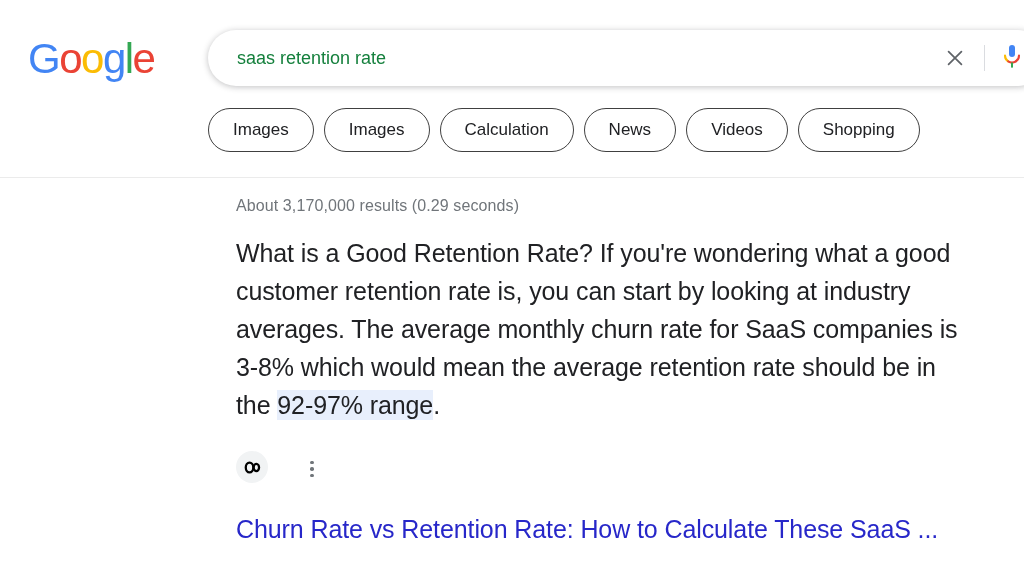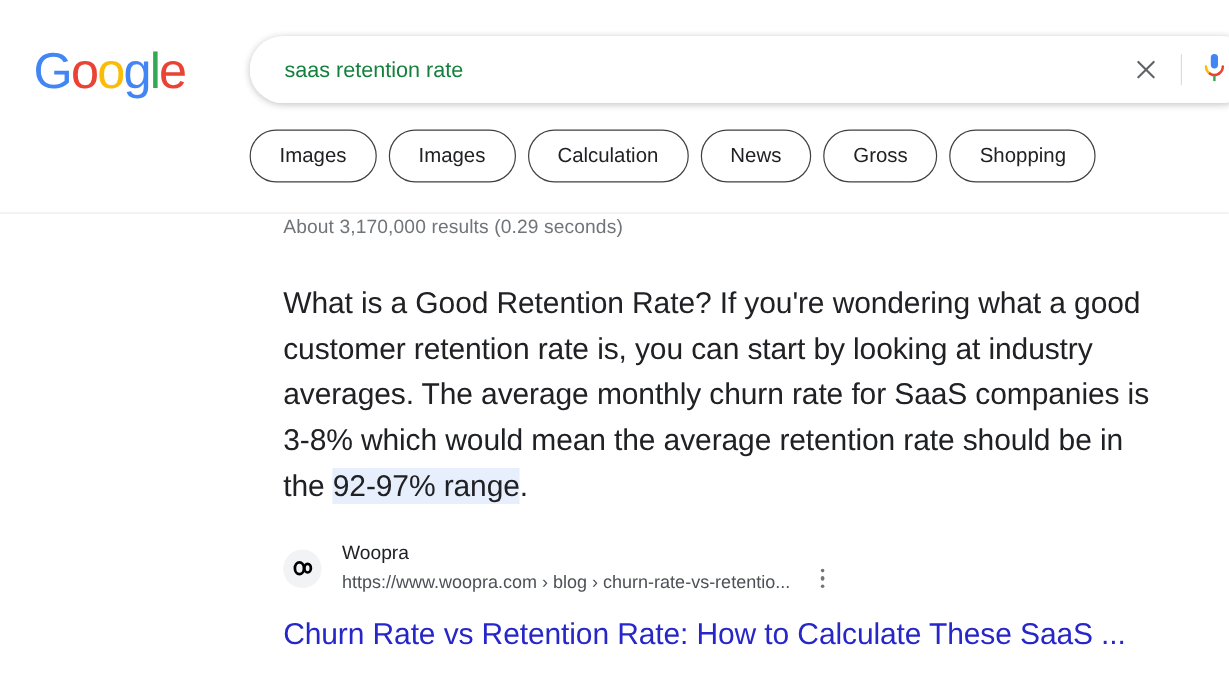--- a/index.html
+++ b/index.html
@@ -111,21 +111,21 @@
   }
 
   
   .results {
     position: absolute;
     left: 0; top: 179px;
     width: 1024px;
   }
   .result-stats {
     position: absolute;
-    left: 236px; top: 2px;
+    left: 236px; top: 18px;
     color: #70757a;
     font-size: 16px;
     letter-spacing: .1px;
   }
 
   .snippet {
     position: absolute;
     left: 236px; top: 55px;
     width: 740px;
     font-size: 25px;
@@ -227,45 +227,41 @@
           </svg>
         </button>
       </div>
     </div>
 
     <div class="chips">
       <div class="chip">Images</div>
       <div class="chip">Images</div>
       <div class="chip">Calculation</div>
       <div class="chip">News</div>
-      <div class="chip">Gross</div>
+      <div class="chip">Videos</div>
       <div class="chip">Shopping</div>
     </div>
 
   </div>
 
   <div class="results">
 
     <div class="result-stats">About 3,170,000 results (0.29 seconds)</div>
 
     <div class="snippet">
       <span>What is a Good Retention Rate? If you're wondering what a good customer retention rate is, you can start by looking at industry averages. The average monthly churn rate for SaaS companies is 3-8% which would mean the average retention rate should be in the </span><span class="hl">92-97% range</span><span>.</span>
     </div>
 
     <div class="source-row">
       <div class="favicon">
         <svg viewBox="0 0 24 24" width="21" height="21">
           <ellipse cx="8.6" cy="12" rx="4.3" ry="5.6" fill="none" stroke="#000" stroke-width="2.6"></ellipse>
           <ellipse cx="16.4" cy="12" rx="3.1" ry="4.1" fill="none" stroke="#000" stroke-width="2.6"></ellipse>
         </svg>
       </div>
-      <div class="source-text">
-        <div class="source-name">Woopra</div>
-        <div class="source-url">https://www.woopra.com › blog › churn-rate-vs-retentio...</div>
-      </div>
       <div class="kebab">
         <i></i>
         <i></i>
         <i></i>
       </div>
     </div>
 
     <a class="result-title" href="#">Churn Rate vs Retention Rate: How to Calculate These SaaS ...</a>
 
   </div>

